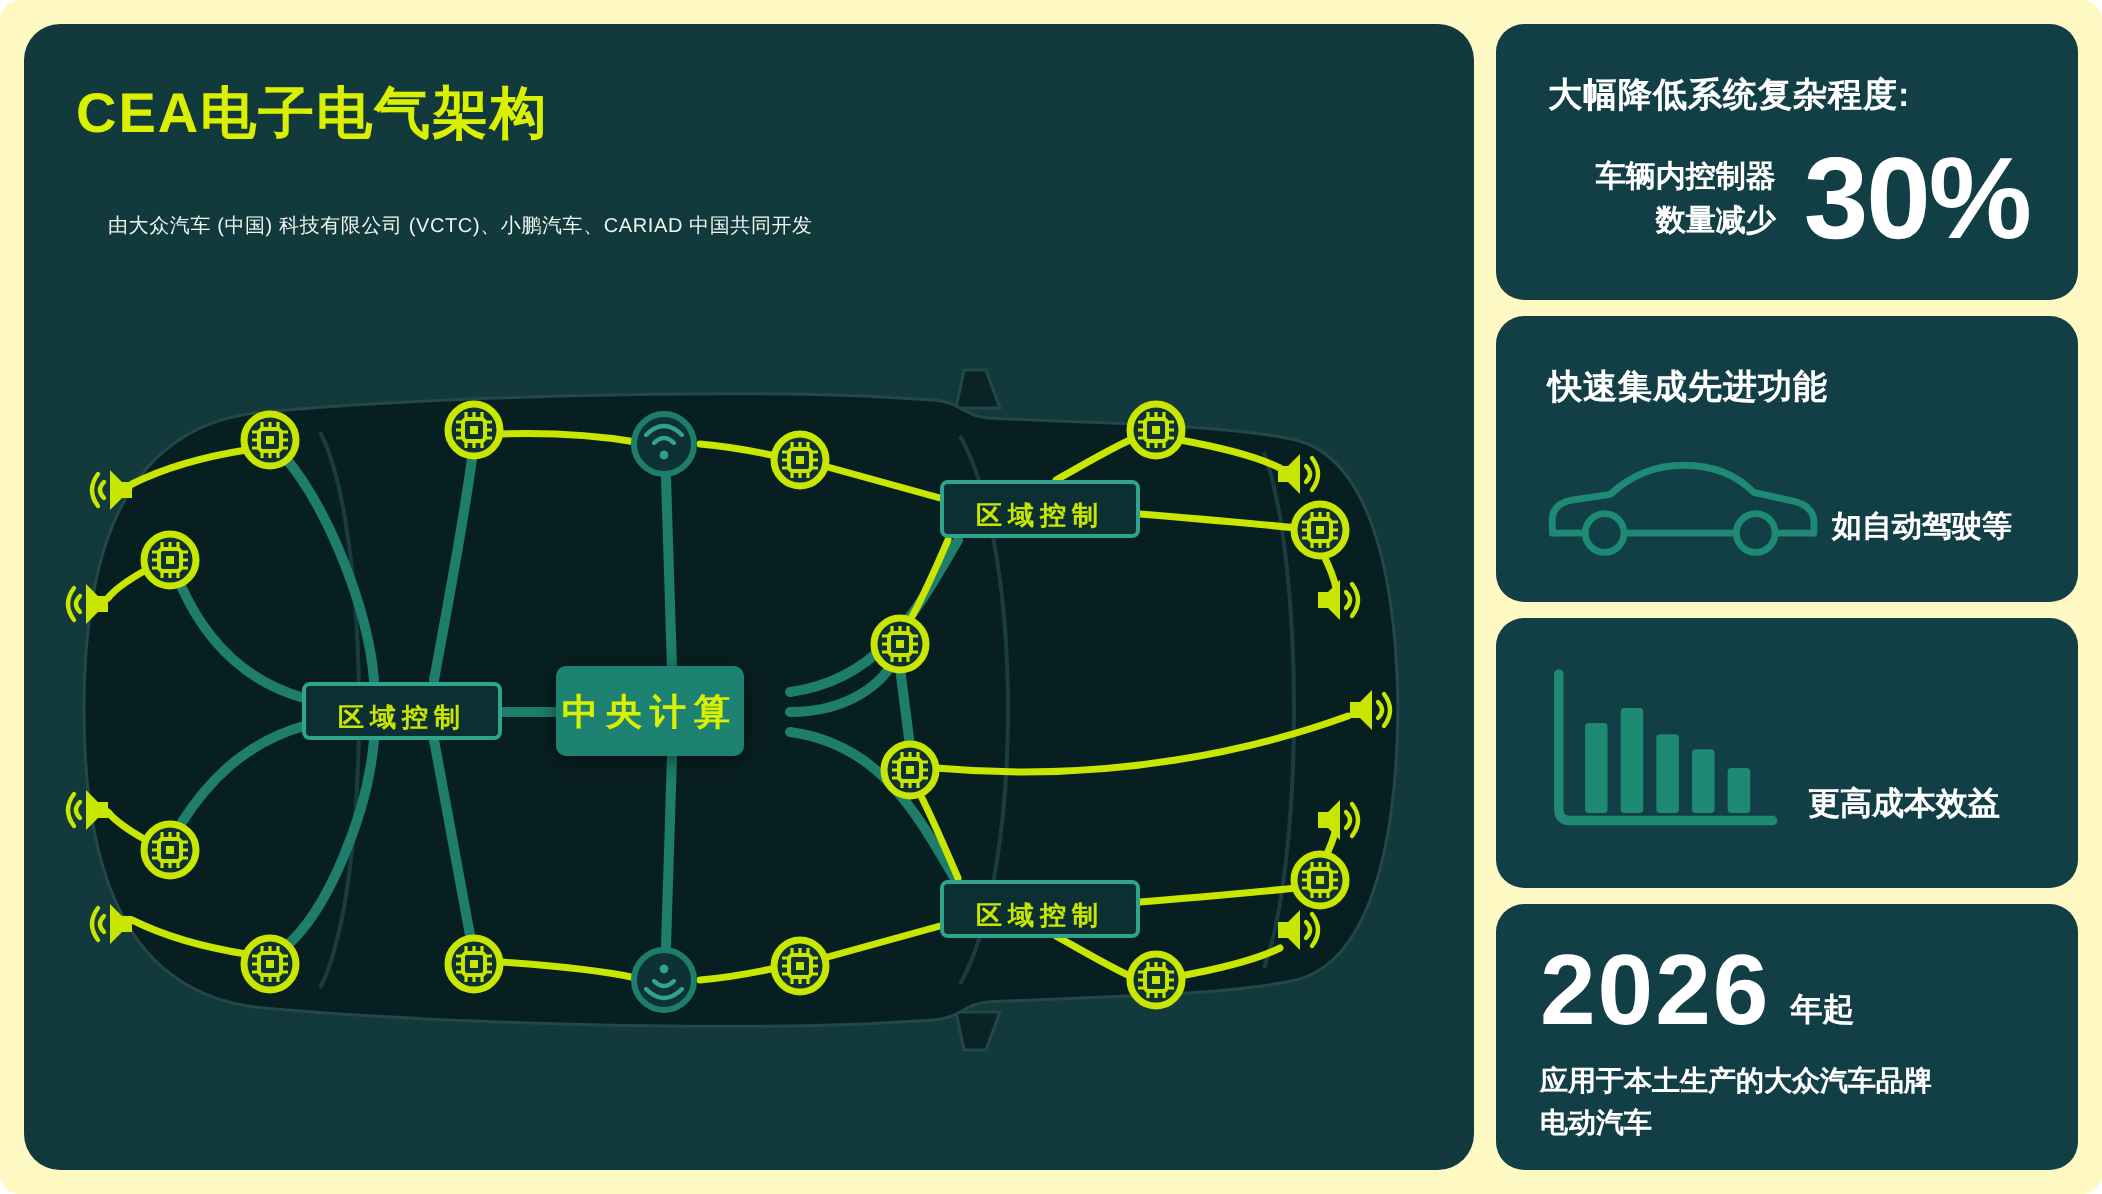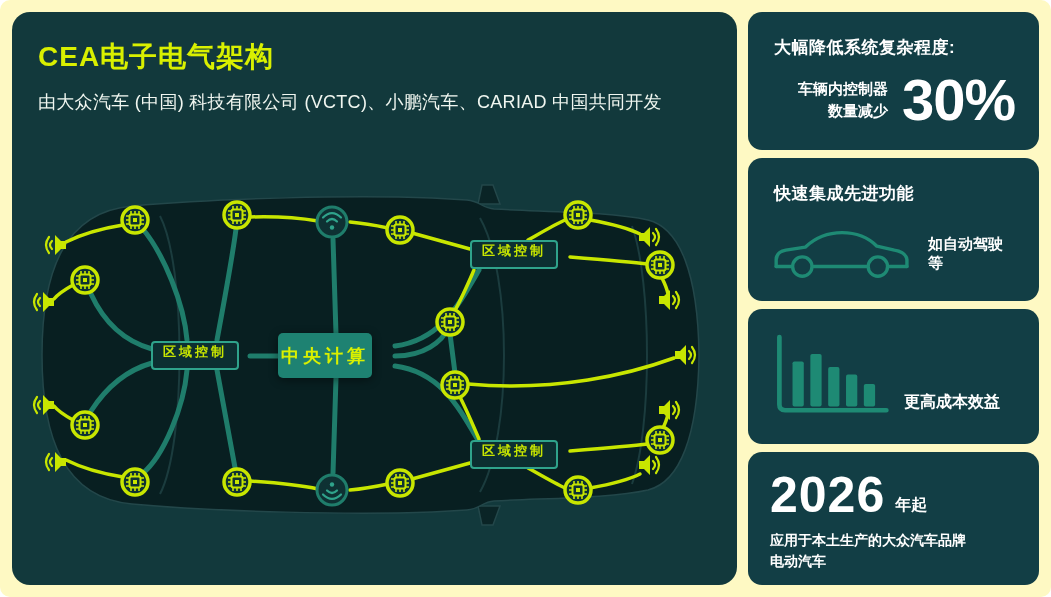--- a/index.html
+++ b/index.html
@@ -11,54 +11,54 @@
   
   .main-panel{
     position:absolute;left:12px;top:12px;width:725px;height:573px;
     background:#12393C;border-radius:18px;overflow:hidden;
   }
   .page-title{
     position:absolute;left:26px;top:26px;margin:0;z-index:5;
     font-size:28px;font-weight:bold;color:#D9F000;letter-spacing:1px;
   }
   .page-subtitle{
-    position:absolute;left:26px;top:78px;margin:0;z-index:5;
-    font-size:18px;color:#F0F6F0;font-weight:500;letter-spacing:.3px;
+    position:absolute;left:26px;top:78px;margin:16px;z-index:5;
+    font-size:10px;color:#F0F6F0;font-weight:500;letter-spacing:.3px;
   }
   svg.diagram{position:absolute;left:0;top:0;width:725px;height:573px;}
   
   .central-box{
     position:absolute;left:266px;top:321px;width:94px;height:45px;z-index:6;
     background:#1E8272;border-radius:5px;box-shadow:0 2px 10px rgba(0,0,0,.45);
     display:flex;align-items:center;justify-content:center;
     color:#D9F000;font-size:18px;font-weight:bold;letter-spacing:4px;
   }
   .zone-box{
-    position:absolute;width:88px;height:29px;z-index:6;box-sizing:border-box;
+    position:absolute;width:100px;height:29px;z-index:6;box-sizing:border-box;
     background:#0C2F31;border:2px solid #2FA38B;border-radius:4px;
-    display:flex;align-items:flex-start;justify-content:center;
+    display:flex;align-items:flex-end;justify-content:center;
     color:#C8E600;font-size:13px;font-weight:bold;letter-spacing:3px;
   }
   .zone-left{left:139px;top:329px}
   .zone-top-right{left:458px;top:228px}
   .zone-bottom-right{left:458px;top:428px}
   
   .card{
     position:absolute;left:748px;width:291px;box-sizing:border-box;
     background:#123E45;border-radius:14px;color:#fff;padding:20px 22px;
   }
   .card-1{top:12px;height:138px}
   .card-2{top:158px;height:143px}
   .card-3{top:309px;height:135px}
   .card-4{top:452px;height:133px}
   .card-heading{margin:4px;font-size:17px;font-weight:bold;color:#fff;letter-spacing:.5px}
   .stat-row{display:flex;justify-content:flex-end;align-items:center;gap:14px;margin-top:12px;padding-right:2px}
   .stat-label{font-size:15px;font-weight:600;text-align:right;white-space:pre-line;line-height:1.45}
   .stat-value{font-size:58px;font-weight:600;line-height:1;letter-spacing:-1px}
-  .feature-row{display:flex;align-items:flex-end;gap:12px;margin-top:16px}
+  .feature-row{display:flex;align-items:flex-end;margin-top:16px}
   .car-icon{width:146px;height:62px;flex:none}
   .feature-caption{font-size:15px;font-weight:600;padding-bottom:10px}
   .cost-row{display:flex;align-items:flex-end;gap:12px;margin-top:0}
   .chart-icon{width:122px;height:94px;flex:none}
   .cost-caption{font-size:16px;font-weight:bold;padding-bottom:10px}
   .year-row{display:flex;align-items:flex-end;gap:10px}
   .year-value{font-size:50px;font-weight:bold;line-height:.95;letter-spacing:1px}
   .year-suffix{font-size:16px;font-weight:600;padding-bottom:4px}
   .timeline-caption{margin-top:10px;font-size:14px;font-weight:bold;line-height:1.5;white-space:pre-line}
 </style>

